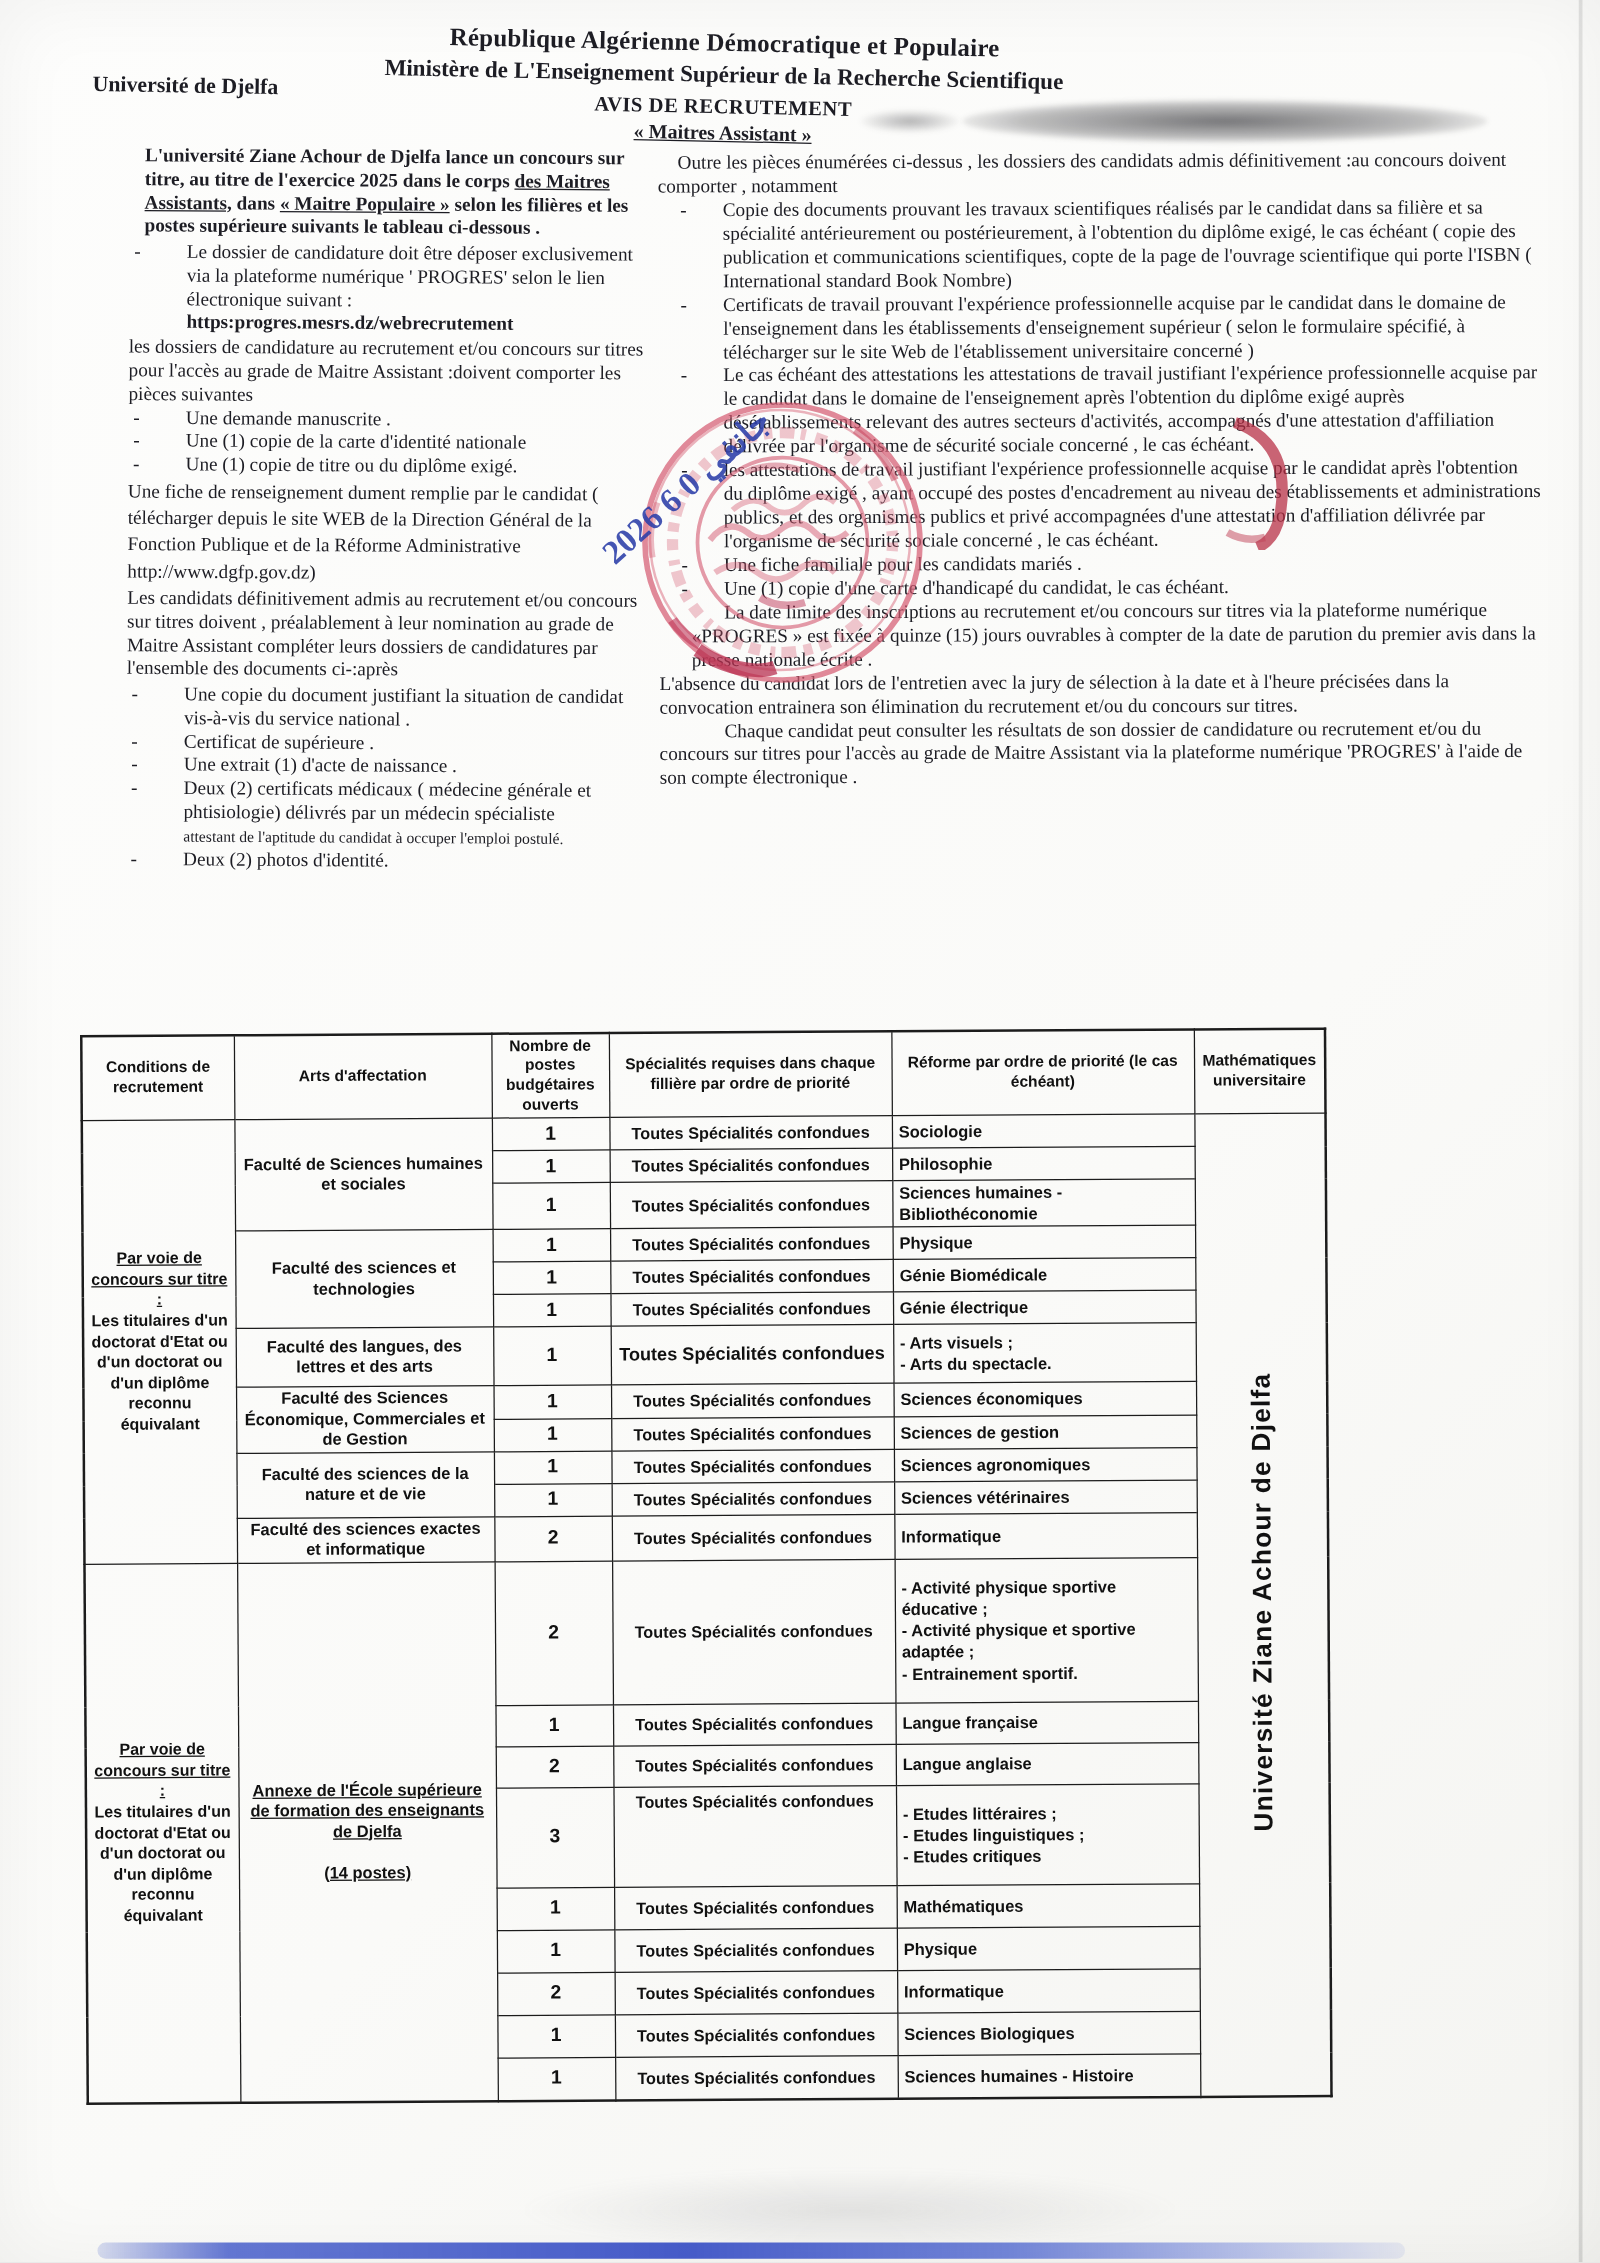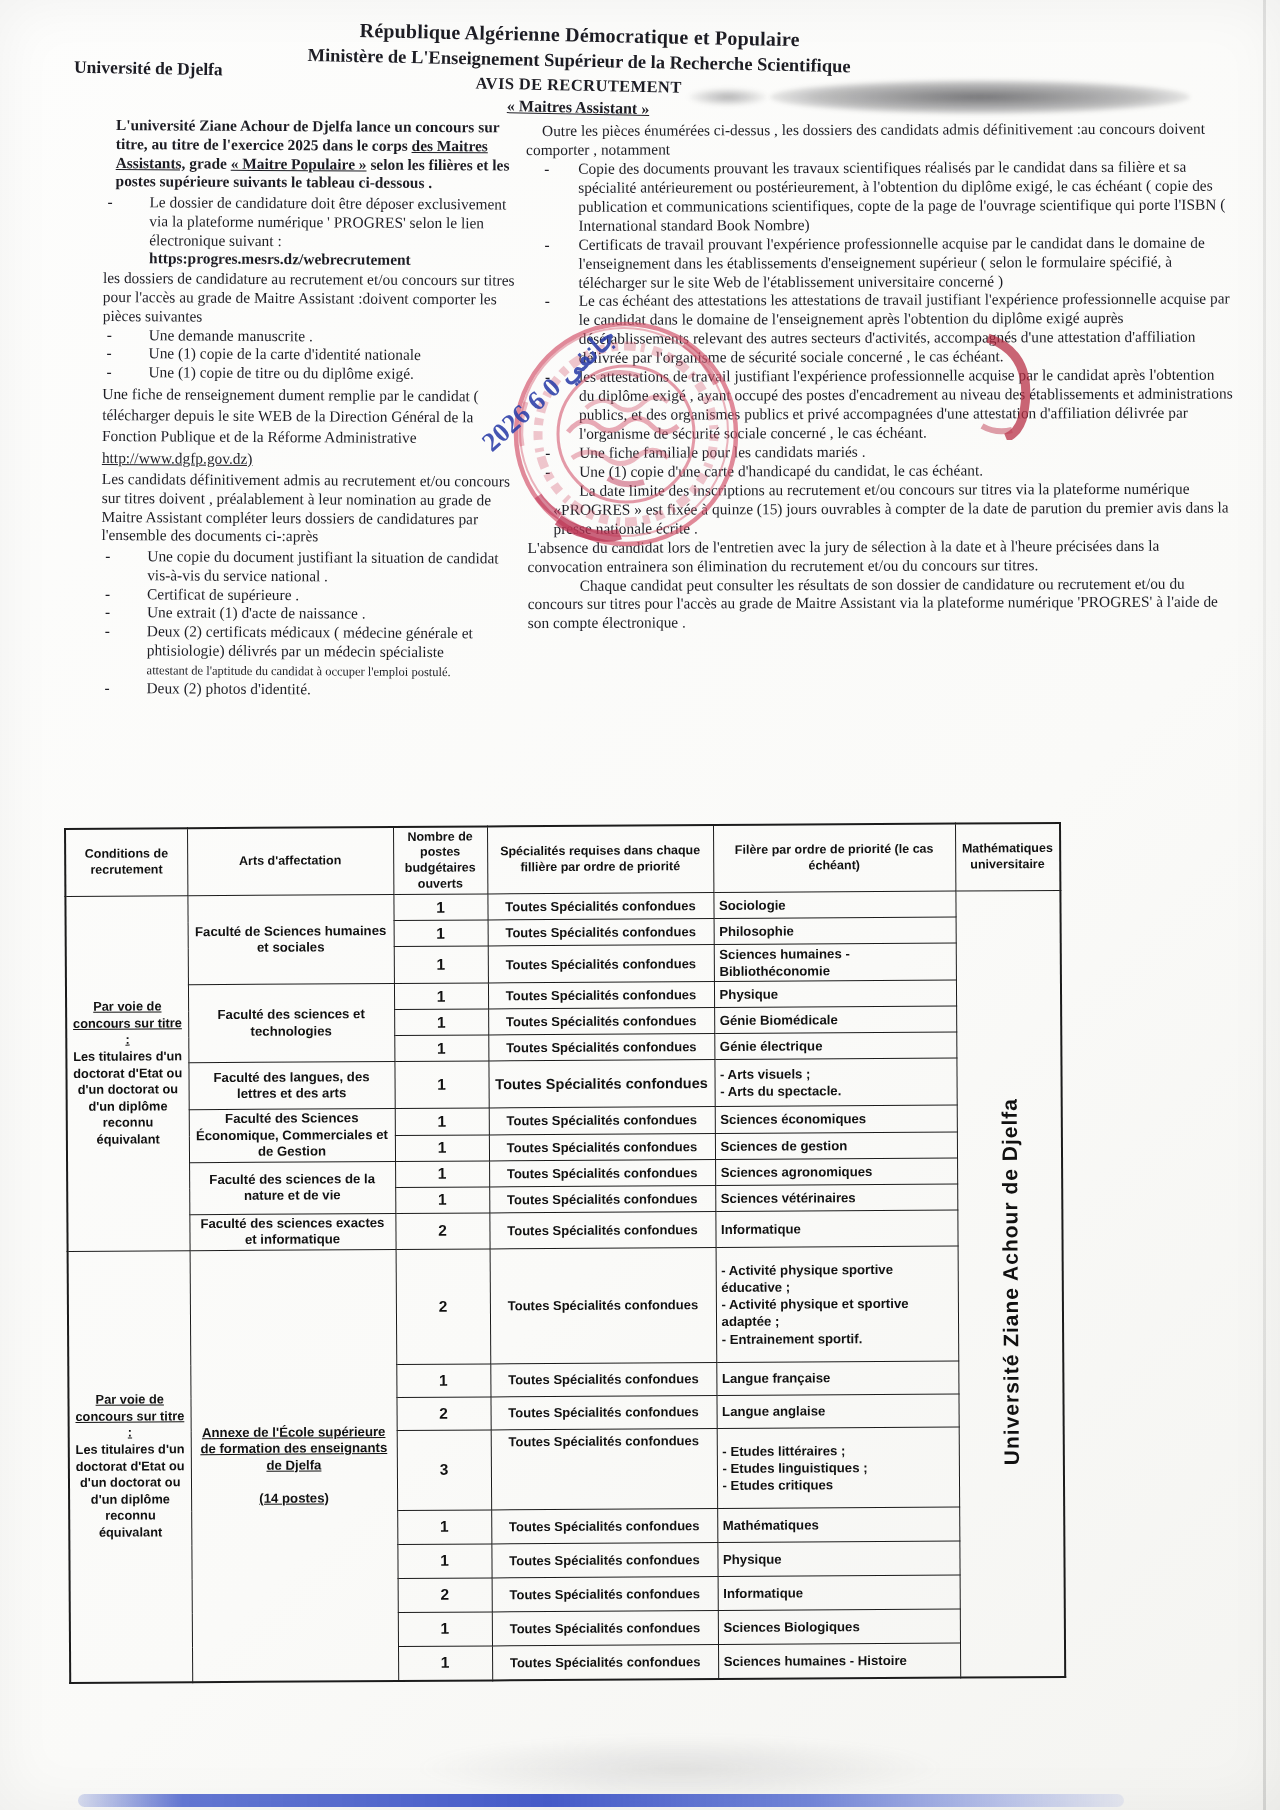--- a/index.html
+++ b/index.html
@@ -15,21 +15,21 @@
   .colL{position:absolute;left:104px;top:116px;width:418px;font-size:15.4px;line-height:1.22;transform:rotate(0.35deg);transform-origin:left top;}
   .colR{position:absolute;left:526px;top:122px;width:706px;font-size:15.4px;line-height:1.23;transform:rotate(-0.2deg);transform-origin:left top;}
   .b{font-weight:bold;}
   .u{text-decoration:underline;}
   .item{position:relative;padding-left:46px;margin:0;}
   .item::before{content:"-";position:absolute;left:4px;top:0;}
   .colR .item{padding-left:52px;}
   .colR .item::before{left:18px;}
   .mt2{margin-top:2px;}
   .small-note{font-size:12.5px;}
-  .link{color:#1d1d24;text-decoration:underline;cursor:pointer;}
+  .link{color:#1d1d24;cursor:pointer;}
   .linkline{font-weight:bold;padding-left:46px;}
   
   .stamp{position:absolute;left:468px;top:282px;width:310px;height:300px;pointer-events:none;}
   .handwriting{position:absolute;left:486px;top:430px;width:260px;color:#2b3ea9;font-size:27px;font-weight:bold;transform:rotate(-42deg);transform-origin:left center;letter-spacing:2px;opacity:.88;font-family:"Liberation Serif",serif;}
   .crescent{position:absolute;left:968px;top:330px;width:100px;height:110px;pointer-events:none;}
   .smudge-top{position:absolute;left:770px;top:80px;width:420px;height:34px;background:radial-gradient(ellipse at 50% 50%,rgba(30,30,35,.6),rgba(30,30,35,.28) 55%,transparent 78%);border-radius:50%;filter:blur(2px);}
   .smudge-top2{position:absolute;left:688px;top:88px;width:80px;height:18px;background:radial-gradient(ellipse,rgba(40,40,45,.35),transparent 75%);border-radius:50%;filter:blur(2px);}
   .smudge-bottom{position:absolute;left:420px;top:1736px;width:520px;height:64px;background:radial-gradient(ellipse,rgba(110,110,118,.16),transparent 72%);filter:blur(3px);}
   .edge-right{position:absolute;right:14px;top:0;width:3px;height:1810px;background:linear-gradient(180deg,rgba(0,0,0,.1),rgba(0,0,0,.04) 40%,rgba(0,0,0,.12));}
   .blue-bar{position:absolute;left:78px;top:1794px;width:1046px;height:13px;border-radius:7px;filter:blur(.4px);}
@@ -61,21 +61,21 @@
     <div class="hdr-line3">AVIS DE RECRUTEMENT</div>
     <div class="hdr-line4">« Maitres Assistant »</div>
   </div>
   <div class="hdr-left">Université de Djelfa</div>
   <div class="smudge-top"></div>
   <div class="smudge-top2"></div>
 
   <div class="colL">
     <p class="b" style="margin:0 0 2px 12px;"><span>L'université Ziane Achour de Djelfa lance  un concours  sur titre, au  titre de  l'exercice 2025 dans le corps</span>
       <span class="u">des Maitres Assistants,</span>
-      <span>grade</span>
+      <span>dans</span>
       <span class="u">« Maitre Populaire »</span>
       <span>selon les filières et les  postes supérieure suivants le tableau ci-dessous .</span></p>
     <div class="item mt2"><span>Le dossier de candidature doit être déposer exclusivement via la plateforme numérique ' PROGRES' selon le lien électronique suivant :</span></div>
     <div class="linkline"><span class="link" style="text-decoration:none;">https:progres.mesrs.dz/webrecrutement</span></div>
     <p style="margin:1px 0 0 0;">les dossiers de candidature au  recrutement et/ou concours sur titres pour l'accès au grade de Maitre Assistant :doivent comporter les pièces suivantes</p>
     <div class="item"><span>Une demande manuscrite .</span></div>
     <div class="item"><span>Une (1) copie de la carte d'identité nationale</span></div>
     <div class="item"><span>Une (1) copie de titre ou du diplôme exigé.</span></div>
     <p style="margin:1px 0 0 0;line-height:1.38;"><span>Une fiche de renseignement dument remplie par le candidat ( télécharger depuis le site WEB de la Direction Général de la Fonction Publique et de la Réforme Administrative </span><span class="link">http://www.dgfp.gov.dz)</span></p>
     <p style="margin:2px 0 0 0;">Les candidats définitivement admis au recrutement et/ou concours sur titres doivent , préalablement à leur nomination au grade de Maitre Assistant compléter leurs dossiers de candidatures par l'ensemble des documents ci-:après</p>
@@ -134,21 +134,21 @@
           <col class="c-spec">
           <col class="c-fil">
           <col class="c-etab">
       </colgroup>
       <tbody>
           <tr>
         <th class="h">Conditions de recrutement</th>
         <th class="h">Arts d'affectation</th>
         <th class="h">Nombre de postes budgétaires ouverts</th>
         <th class="h">Spécialités requises dans chaque fillière par ordre de priorité</th>
-        <th class="h">Filère par ordre de priorité (le cas échéant)</th>
+        <th class="h">Réforme par ordre de priorité (le cas échéant)</th>
         <th class="h">Mathématiques universitaire</th>
       </tr>
 
       <tr class="h23">
         <td class="cond" rowspan="12">
           <span class="u">Par voie de concours sur titre :</span><br>
           <span>Les titulaires d'un doctorat d'Etat ou d'un doctorat ou d'un diplôme reconnu équivalant</span>
         </td>
         <td class="lieu" rowspan="3">Faculté de Sciences humaines et sociales</td>
         <td class="num">1</td>

